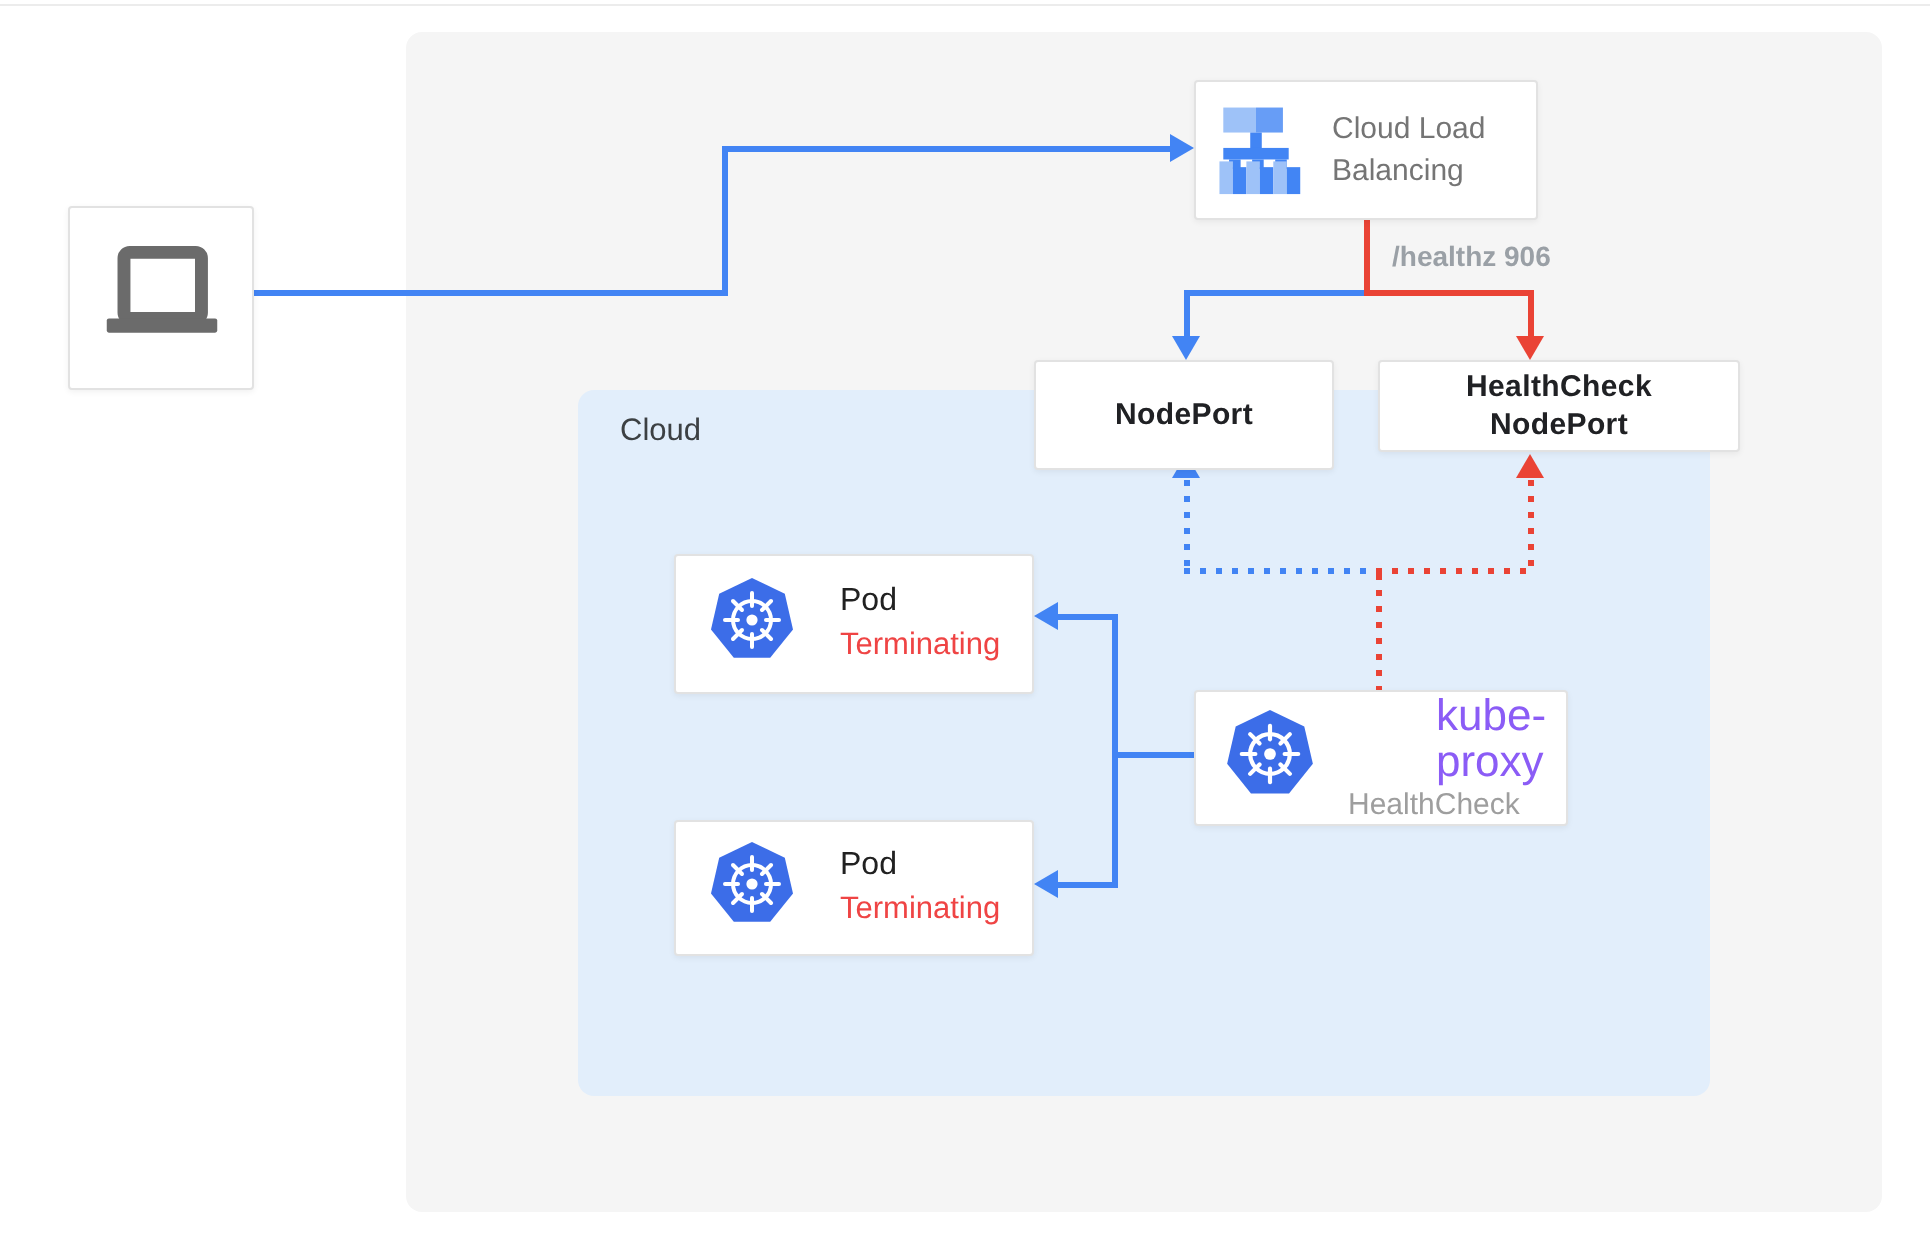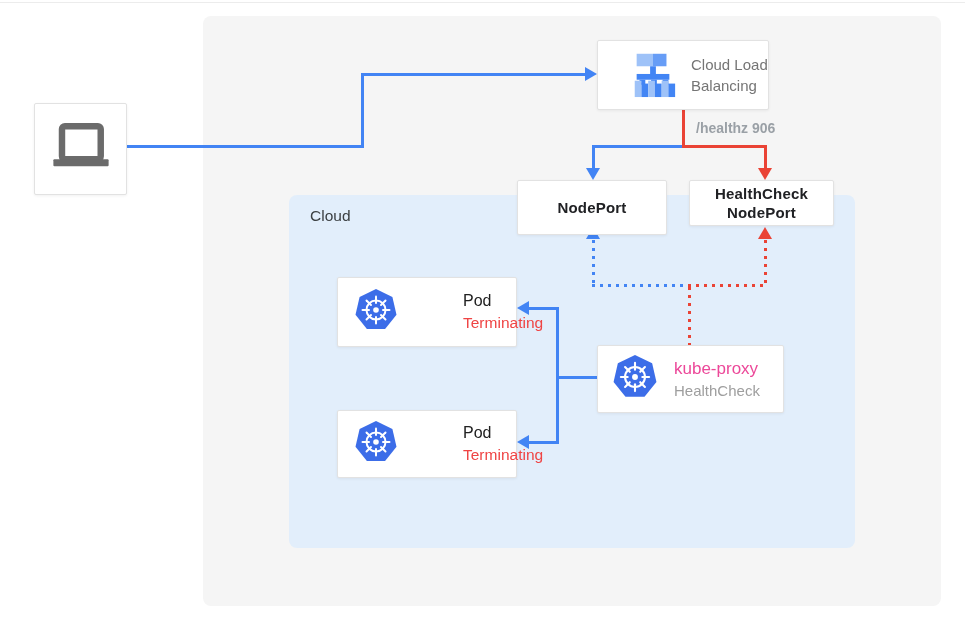--- a/index.html
+++ b/index.html
@@ -12,35 +12,35 @@
   .outer-panel{position:absolute;left:203px;top:16px;width:738px;height:590px;background:#f5f5f5;border-radius:8px;}
   .nodes-panel{position:absolute;left:289px;top:195px;width:566px;height:353px;background:#e2eefb;border-radius:8px;}
   .nodes-label{position:absolute;left:310px;top:207px;font-size:15.5px;color:#3c4043;}
 
   .card{
     position:absolute;background:#ffffff;border:1px solid #e2e2e2;border-radius:2px;
     box-shadow:0 1px 3px rgba(0,0,0,.06);box-sizing:border-box;
     display:flex;align-items:center;
   }
   .card-client{left:34px;top:103px;width:93px;height:92px;justify-content:center;}
-  .card-lb{left:597px;top:40px;width:172px;height:70px;padding-left:30px;}
+  .card-lb{left:597px;top:40px;width:172px;height:70px;padding-left:5px;}
   .card-lb .lb-text{margin-left:13px;width:92px;font-size:15px;line-height:21px;color:#757575;}
   .card-nodeport{left:517px;top:180px;width:150px;height:55px;justify-content:center;}
   .card-nodeport .port-text{font-size:15px;font-weight:bold;color:#202124;letter-spacing:.2px;}
-  .card-hc{left:689px;top:180px;width:145px;height:46px;justify-content:center;text-align:center;}
+  .card-hc{left:689px;top:180px;width:181px;height:46px;justify-content:center;text-align:center;}
   .card-hc .port-text{font-size:15px;font-weight:bold;color:#202124;line-height:19px;width:120px;letter-spacing:.2px;}
-  .card-pod{left:337px;width:180px;height:70px;padding-left:16px;gap:43px;}
+  .card-pod{left:337px;width:180px;height:70px;padding-left:16px;}
   .card-pod1{top:277px;}
   .card-pod2{top:410px;height:68px;}
   .pod-text{margin-left:22px;}
   .pod-title{font-size:16px;color:#212121;line-height:22px;}
   .pod-status{font-size:15.5px;color:#ef4444;line-height:22px;}
   .card-kp{left:597px;top:345px;width:187px;height:68px;padding-left:14px;}
   .kp-text{margin-left:16px;}
-  .kp-title{font-size:17px;color:#ec4899;line-height:23px;}
+  .kp-title{font-size:22px;color:#8b5cf6;line-height:23px;margin-left:44px;}
   .kp-subtitle{font-size:15px;color:#9e9e9e;line-height:21px;}
 
   .healthz{position:absolute;left:696px;top:120px;font-size:14px;font-weight:bold;color:#9aa0a6;}
 
   
   .edge{position:absolute;}
   .h{height:3px;} .v{width:3px;}
   .blue-bg{background:#4284f4;} .red-bg{background:#ea4335;}
 
   

